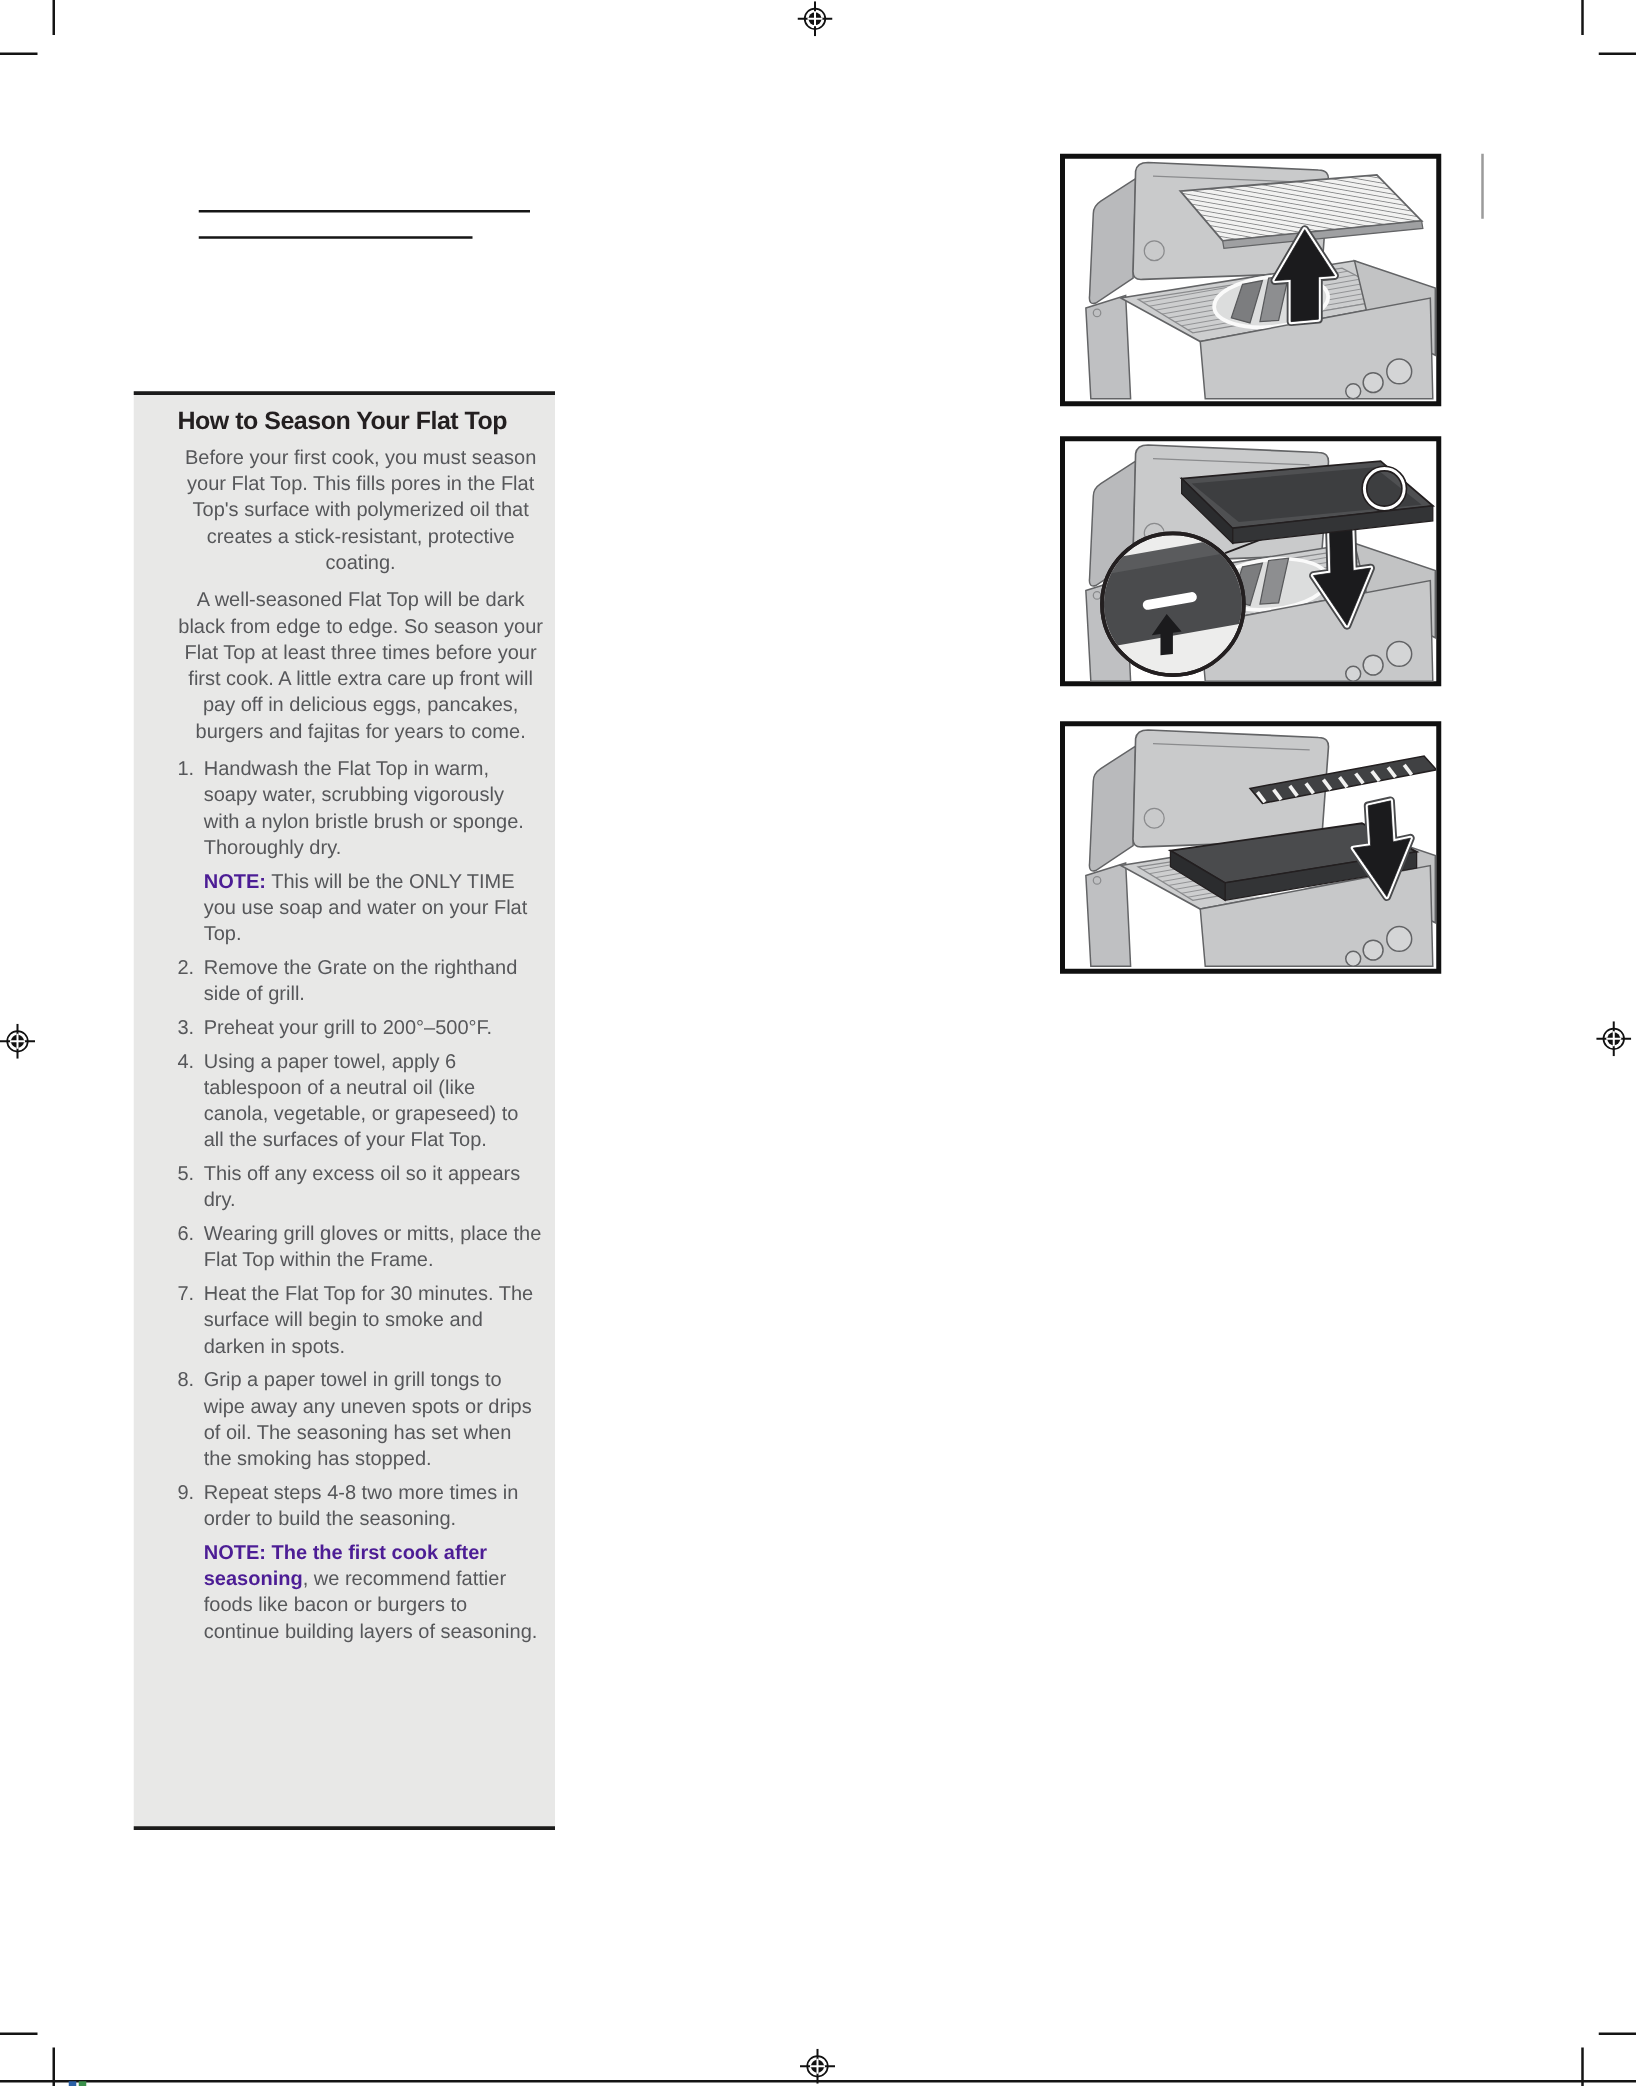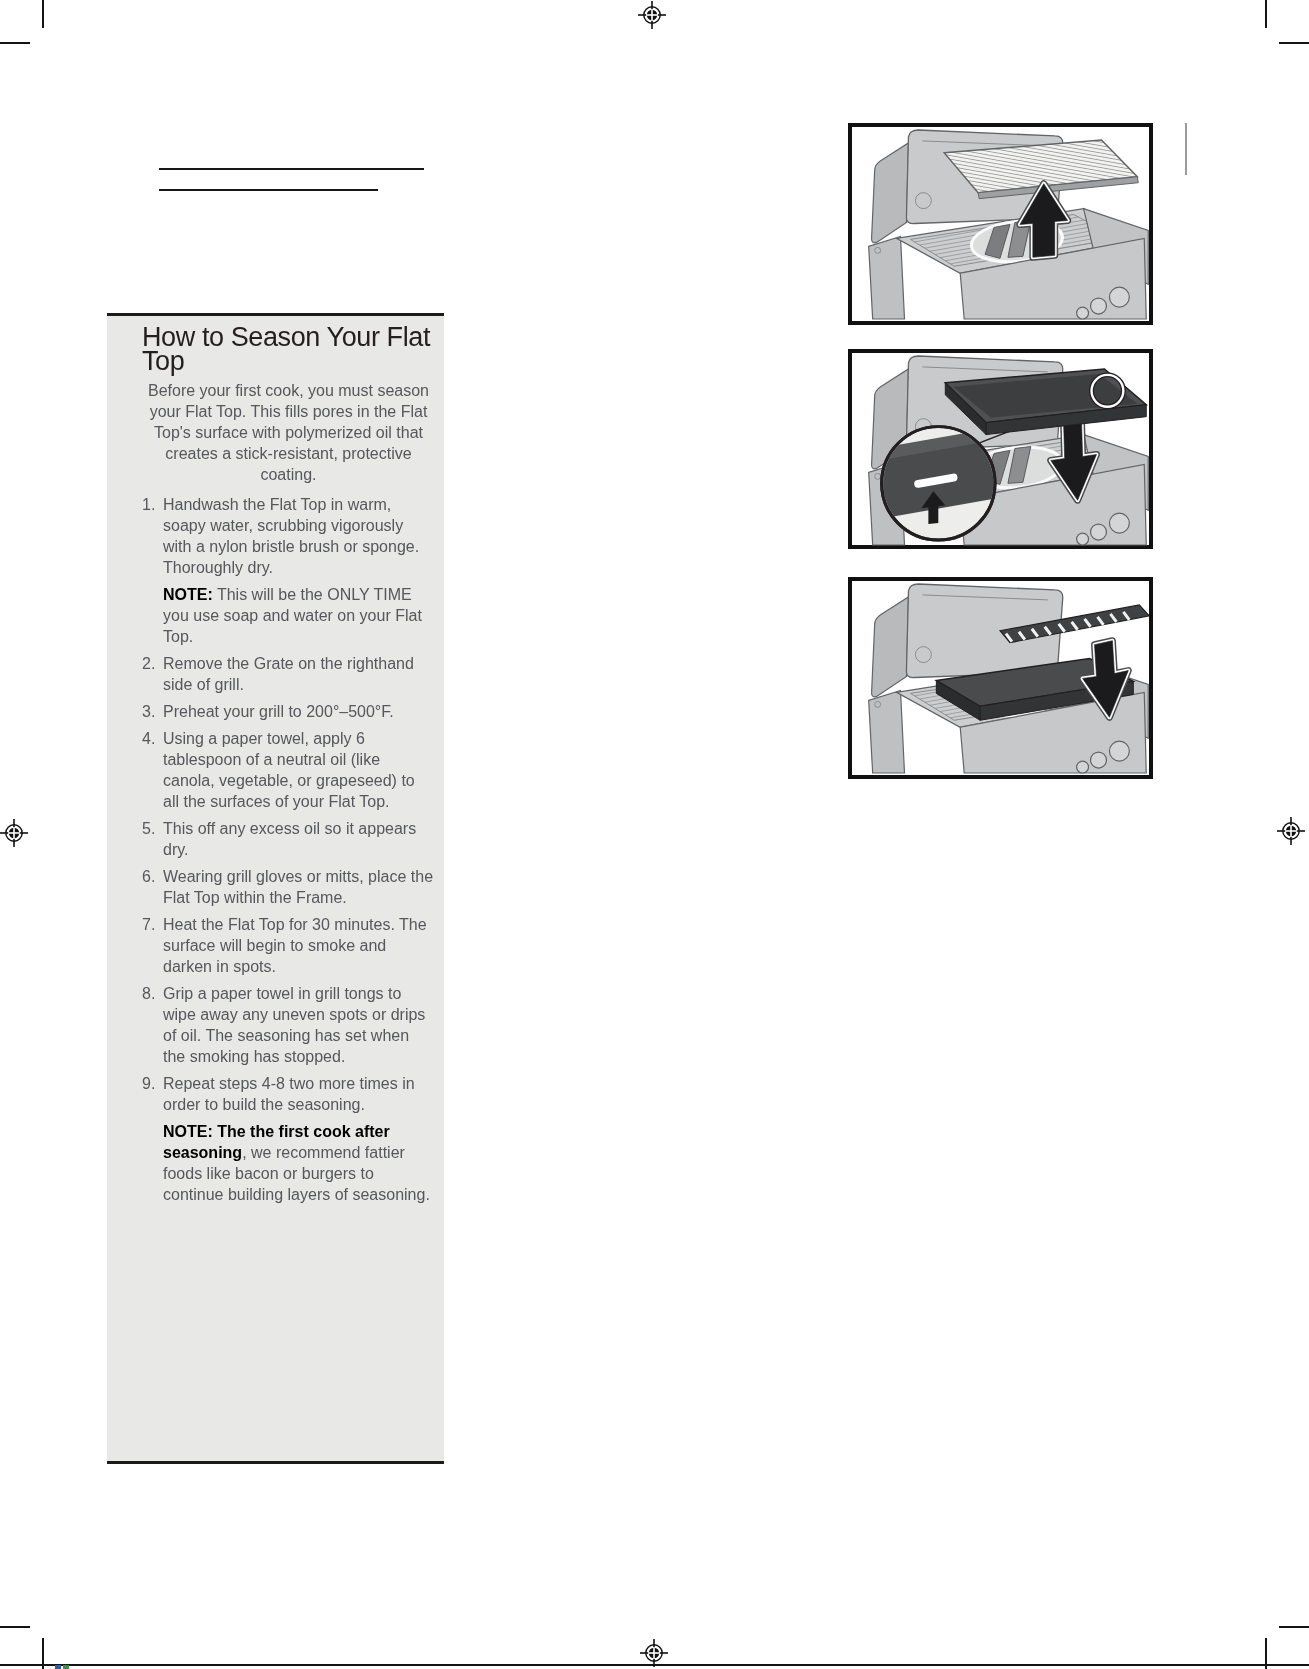--- a/index.html
+++ b/index.html
@@ -15,30 +15,30 @@
   
   .u-line{position:absolute;height:2px;background:#161616;}
   
   .graybox{
     position:absolute;left:107px;top:313px;width:337px;height:1151px;
     box-sizing:border-box;background:#e8e8e7;
     border-top:3px solid #1b1b1b;border-bottom:3px solid #1b1b1b;
     padding:9px 9px 0 35px;overflow:hidden;
   }
   .graybox h2{
-    margin:0 0 7px 0;font-size:27px;line-height:24px;font-weight:normal;
+    margin:0 0 7px 0;font-size:20px;line-height:24px;font-weight:bold;
     color:#231f20;letter-spacing:-0.4px;
   }
   .para{margin:0 0 9px 0;font-size:16px;line-height:21px;text-align:center;}
   .steps{margin:0;padding:0;list-style:none;}
   .step{display:flex;margin:0 0 6px 0;font-size:16px;line-height:21px;}
   .step .num{flex:none;width:21px;}
   .step .body{flex:1;}
   .note{margin:6px 0 0 0;}
-  .note b{color:#000000;font-weight:bold;margin-top:20px;}
+  .note b{color:#4c1d95;font-weight:bold;margin-top:20px;}
   
   .fig{
     position:absolute;left:848px;width:305px;box-sizing:border-box;
     border:4px solid #101010;background:#ffffff;
   }
   .fig svg{display:block;width:297px;height:193px;}
   .a-outer{fill:none;stroke:#4a4b4d;stroke-width:7;stroke-linejoin:round;}
   .a-mid{fill:none;stroke:#ffffff;stroke-width:4;stroke-linejoin:round;}
   .a-fill{fill:#1b1b1d;stroke:#1b1b1d;stroke-width:0.6;stroke-linejoin:round;}
   .hiddefs{position:absolute;width:0;height:0;overflow:hidden;}
@@ -128,20 +128,21 @@
   <line x1="14" y1="8" x2="14" y2="20" stroke="#fff" stroke-width="1.6"></line>
     <line x1="8" y1="14" x2="20" y2="14" stroke="#fff" stroke-width="1.6"></line>
 </svg>
 
 <div class="u-line" style="left:159px;top:168px;width:265px;"></div>
 <div class="u-line" style="left:159px;top:189px;width:219px;"></div>
 
 <div class="graybox">
   <h2>How to Season Your Flat Top</h2>
   <p class="para">Before your first cook, you must season your Flat Top. This fills pores in the Flat Top's surface with polymerized oil that creates a stick-resistant, protective coating.</p>
+  <p class="para">A well-seasoned Flat Top will be dark black from edge to edge. So season your Flat Top at least three times before your first cook. A little extra care up front will pay off in delicious eggs, pancakes, burgers and fajitas for years to come.</p>
 
   <div class="steps">
     <div class="step">
       <span class="num">1.</span>
       <span class="body">
         <span>Handwash the Flat Top in warm, soapy water, scrubbing vigorously with a nylon bristle brush or sponge. Thoroughly dry.</span>
         <p class="note"><b>NOTE:</b> <span>This will be the ONLY TIME you use soap and water on your Flat Top.</span></p>
       </span>
     </div>
     <div class="step">

